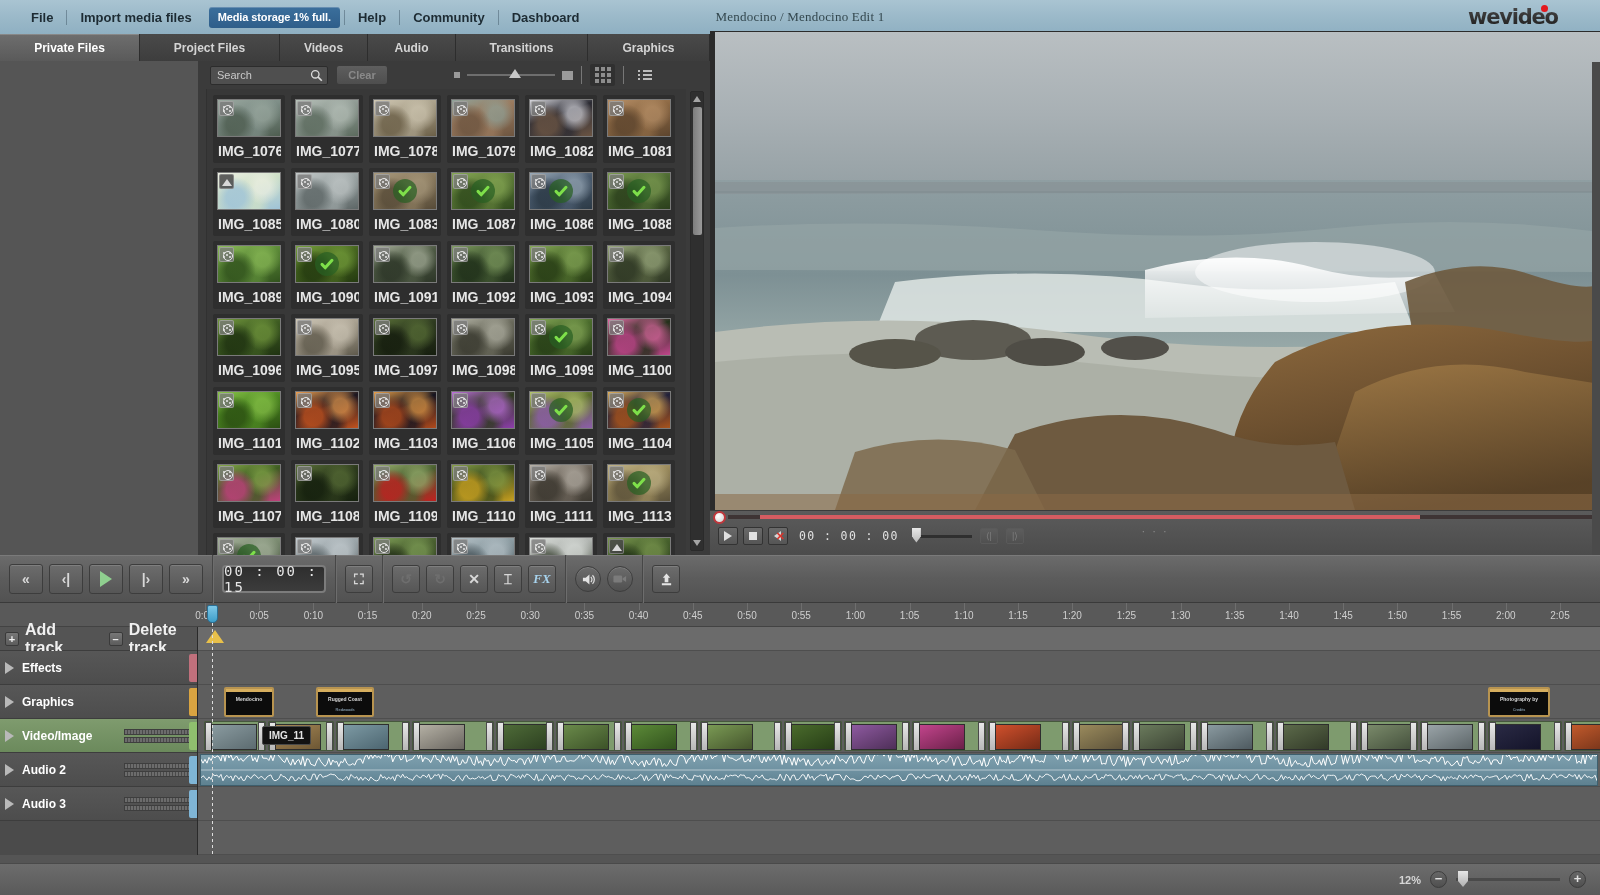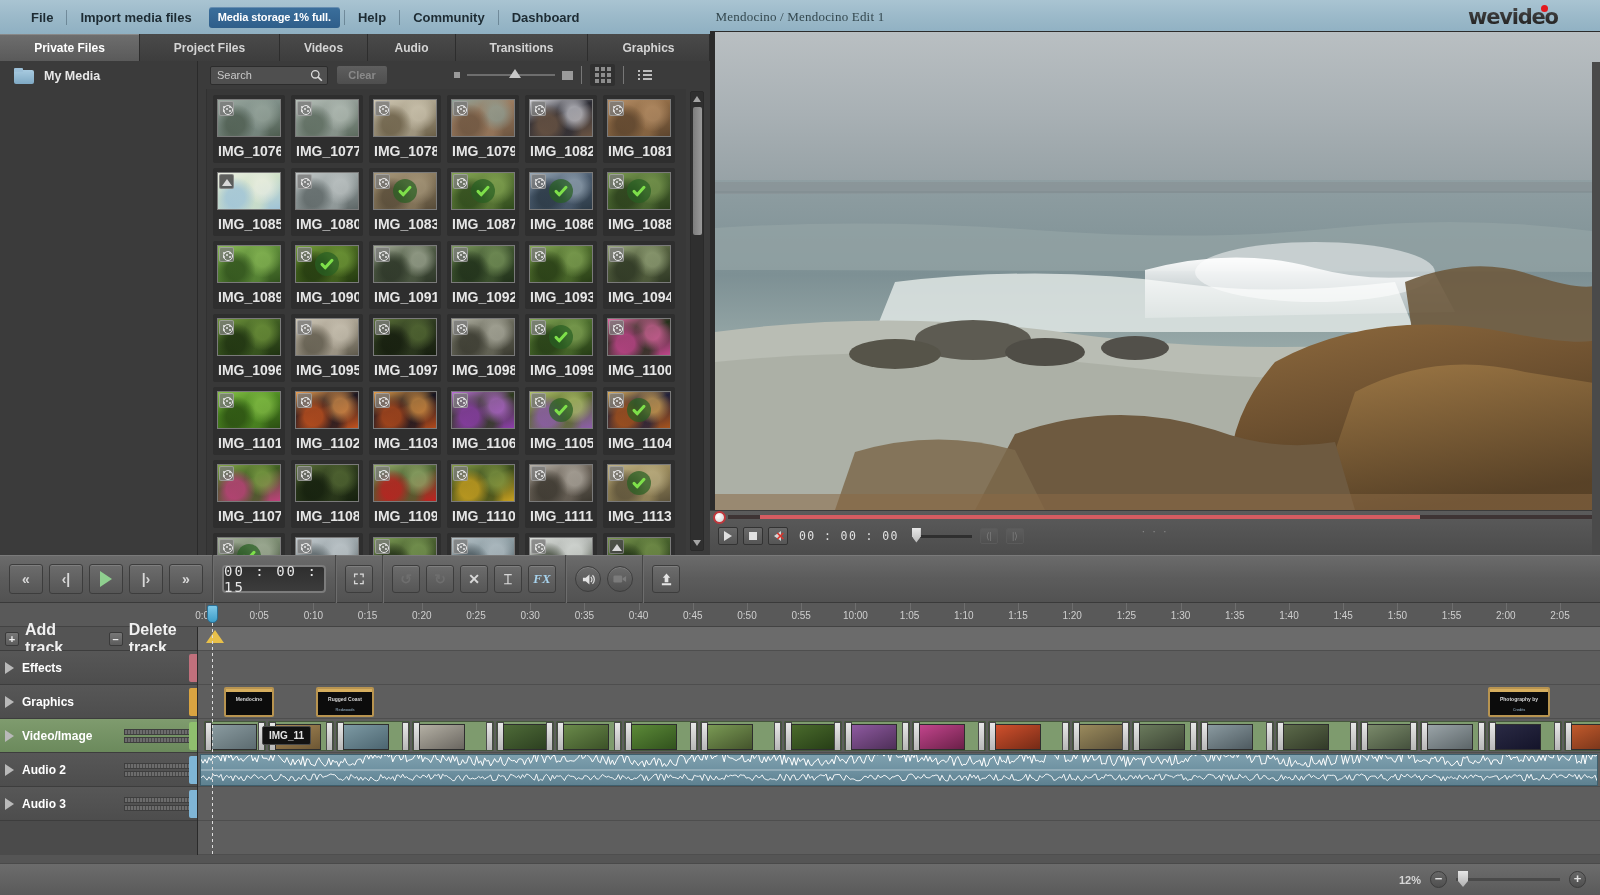--- a/index.html
+++ b/index.html
@@ -527,26 +527,20 @@
 
   <div class="tabstrip">
     <div class="tab t0 active">Private Files</div>
     <div class="tab t1">Project Files</div>
     <div class="tab t2">Videos</div>
     <div class="tab t3">Audio</div>
     <div class="tab t4">Transitions</div>
     <div class="tab t5">Graphics</div>
   </div>
 
-  <div class="sidebar">
-    <div class="media-node">
-      <span class="folder-icon"></span>
-      <span class="media-node-label">My Media</span>
-    </div>
-  </div>
 
   <div class="browser">
     <div class="browser-toolbar">
       <div class="search-box">
         <input type="text" placeholder="Search" style="">
         <svg class="search-icon" viewBox="0 0 16 16">
           <circle cx="6.5" cy="6.5" r="4.6" fill="none" stroke="#dcdcdc" stroke-width="1.6"></circle>
           <line x1="10" y1="10" x2="14.5" y2="14.5" stroke="#dcdcdc" stroke-width="2"></line>
         </svg>
       </div>
@@ -1127,21 +1121,21 @@
       <span class="tlabel" style="left: 584.4px;">0:35</span>
       <span class="tick" style="left: 638.6px;"></span>
       <span class="tlabel" style="left: 638.6px;">0:40</span>
       <span class="tick" style="left: 692.8px;"></span>
       <span class="tlabel" style="left: 692.8px;">0:45</span>
       <span class="tick" style="left: 747px;"></span>
       <span class="tlabel" style="left: 747px;">0:50</span>
       <span class="tick" style="left: 801.2px;"></span>
       <span class="tlabel" style="left: 801.2px;">0:55</span>
       <span class="tick" style="left: 855.4px;"></span>
-      <span class="tlabel" style="left: 855.4px;">10:00</span>
+      <span class="tlabel" style="left: 855.4px;">1:00</span>
       <span class="tick" style="left: 909.6px;"></span>
       <span class="tlabel" style="left: 909.6px;">1:05</span>
       <span class="tick" style="left: 963.8px;"></span>
       <span class="tlabel" style="left: 963.8px;">1:10</span>
       <span class="tick" style="left: 1018px;"></span>
       <span class="tlabel" style="left: 1018px;">1:15</span>
       <span class="tick" style="left: 1072.2px;"></span>
       <span class="tlabel" style="left: 1072.2px;">1:20</span>
       <span class="tick" style="left: 1126.4px;"></span>
       <span class="tlabel" style="left: 1126.4px;">1:25</span>

